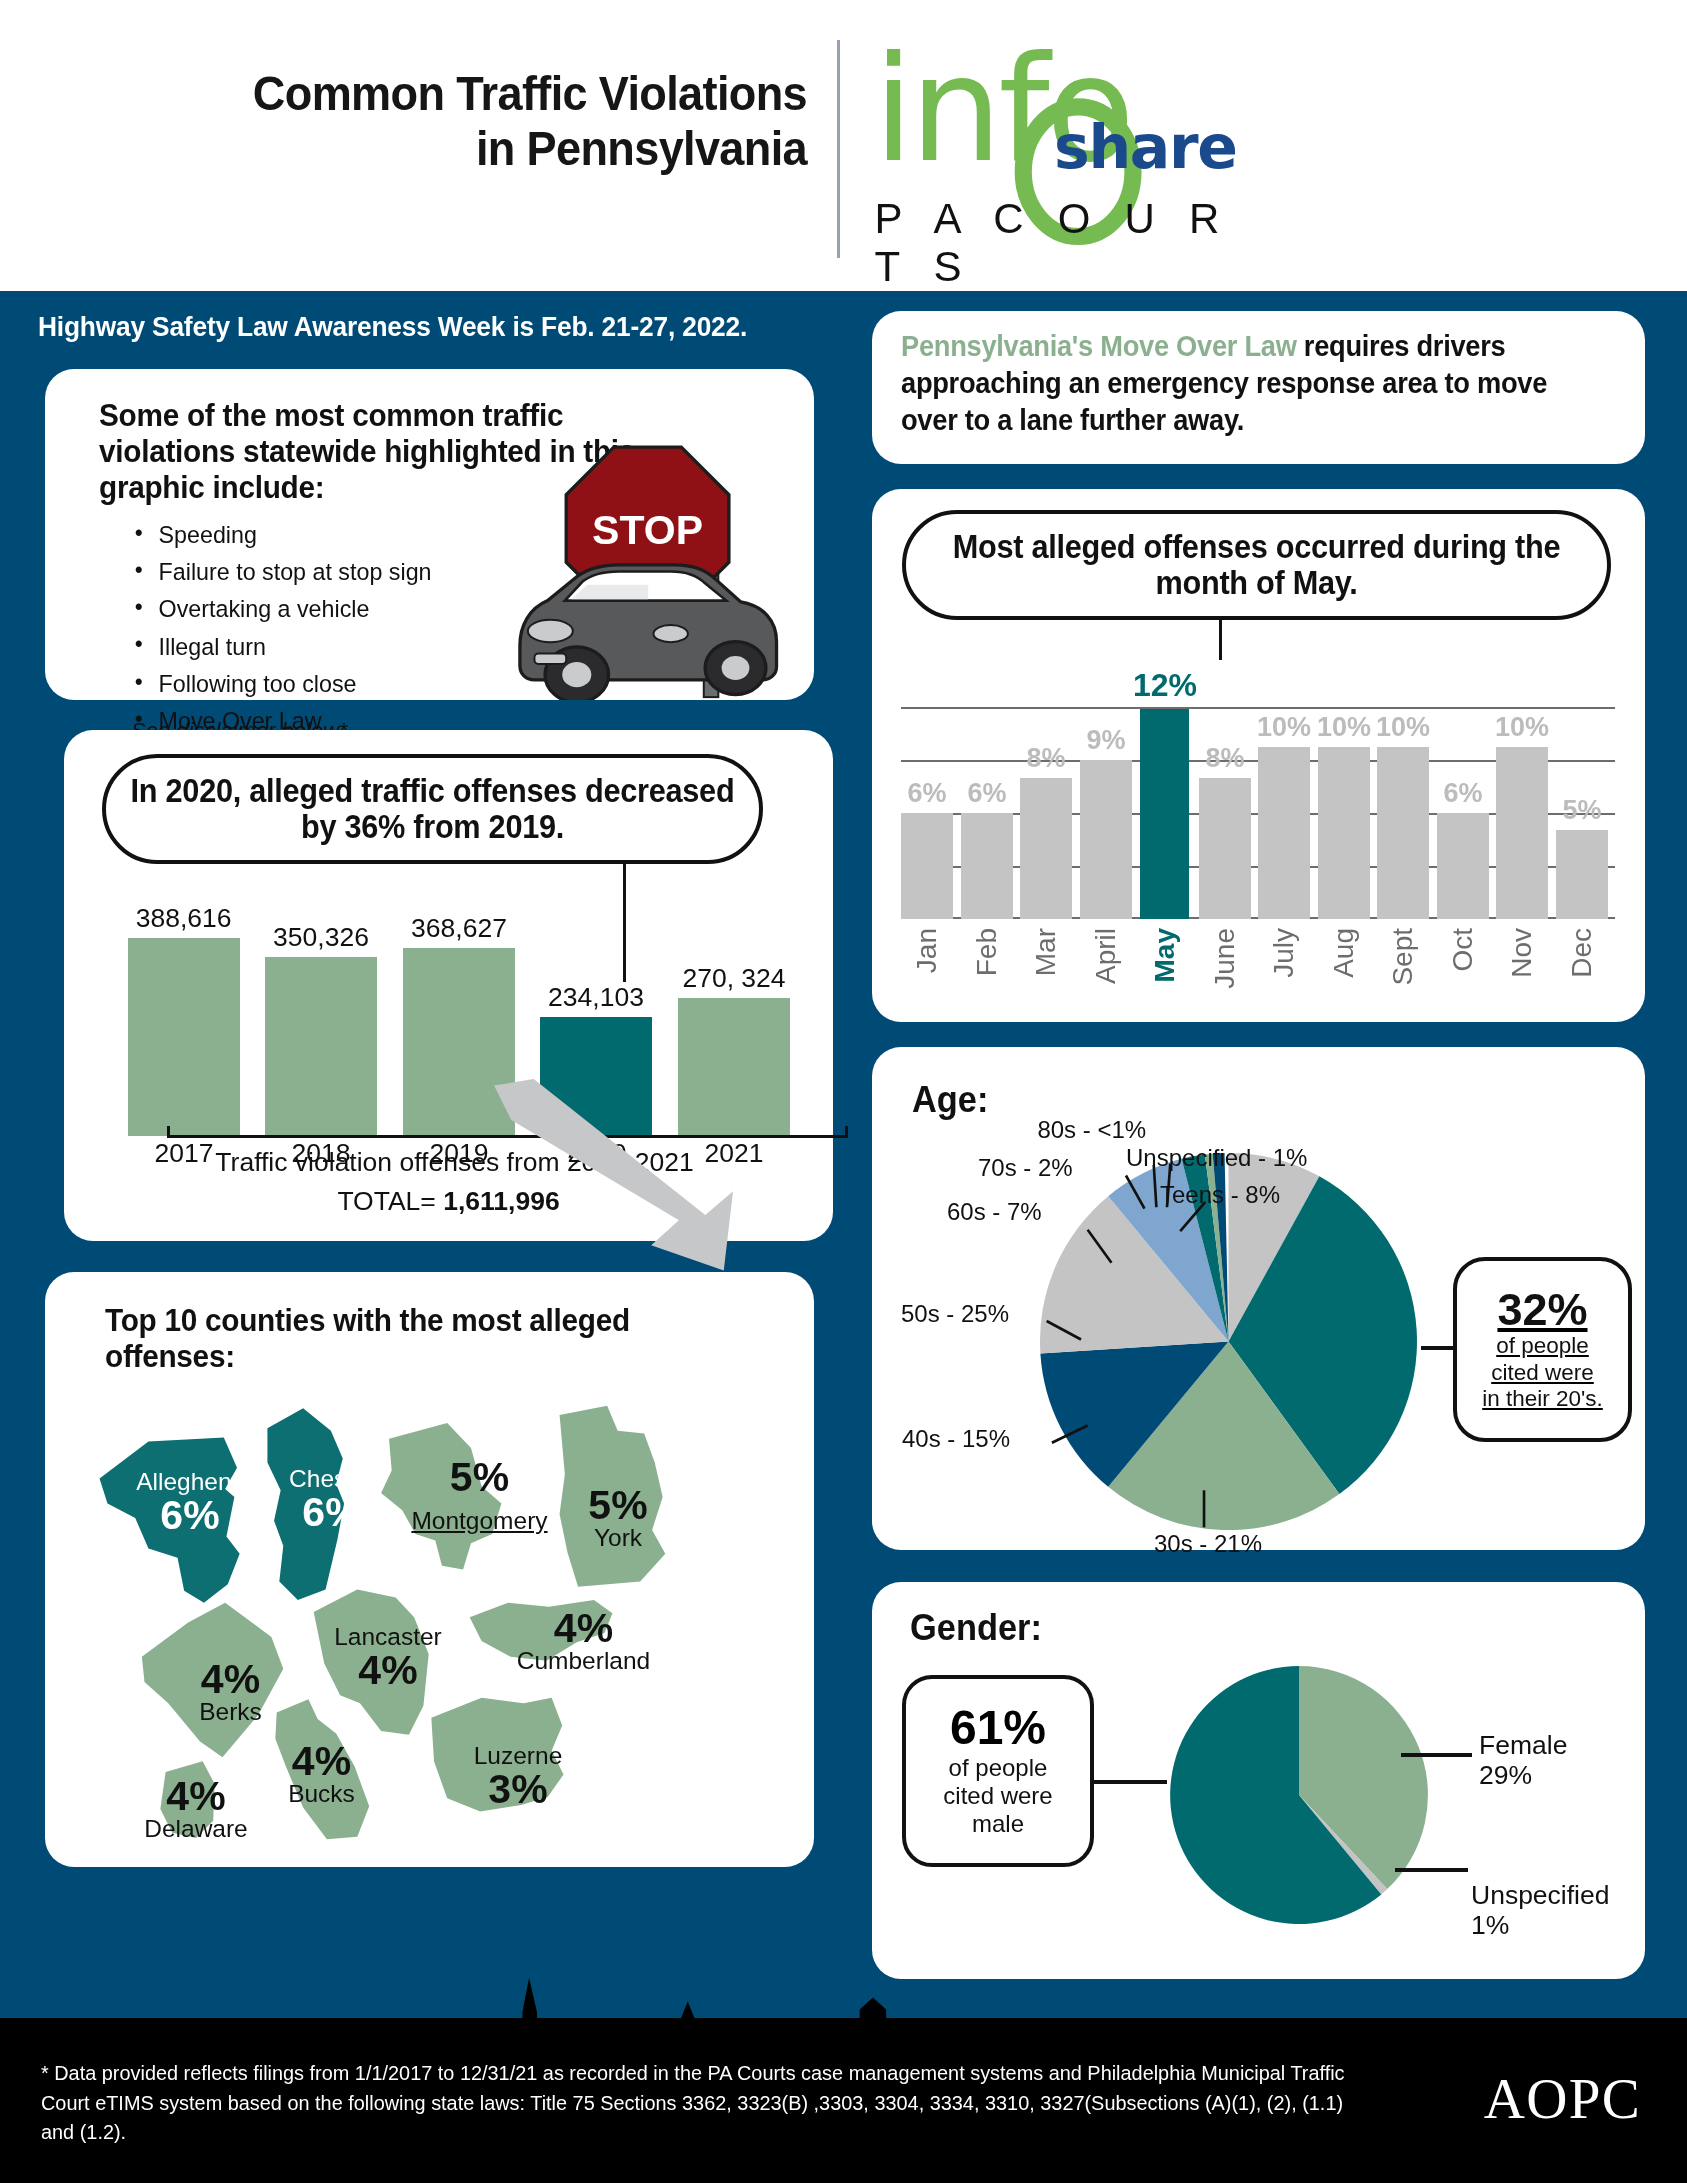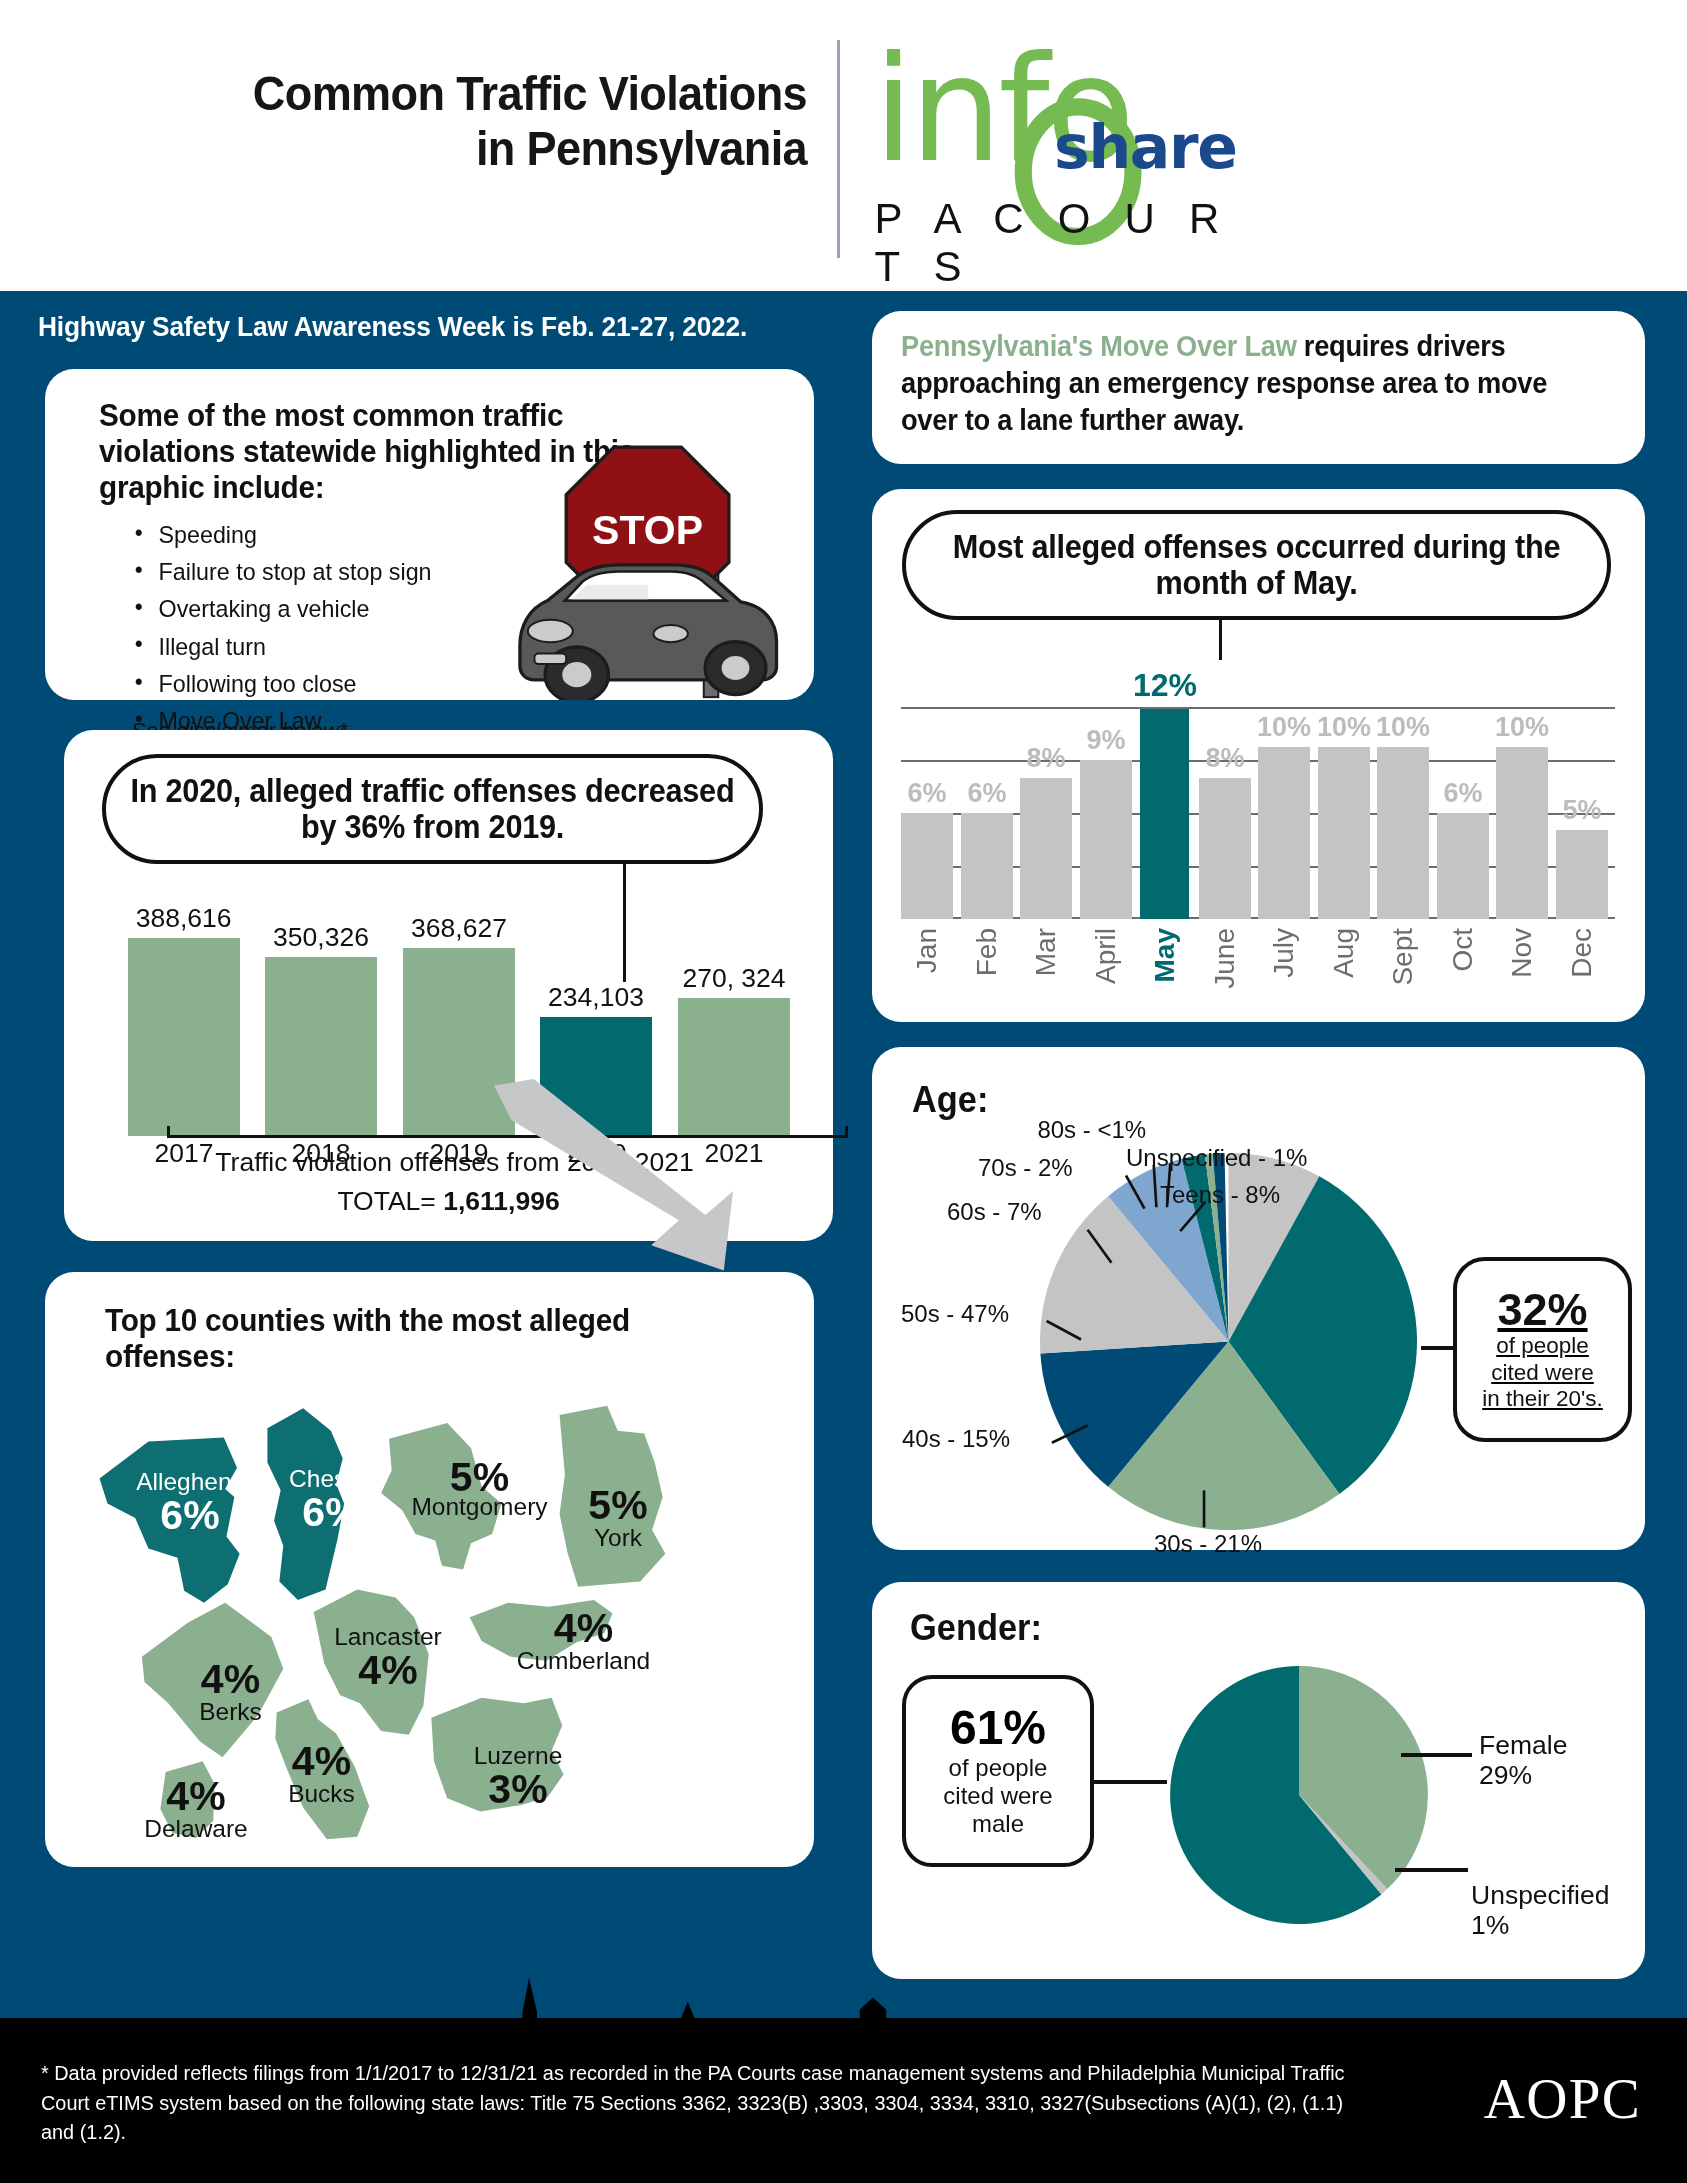--- a/index.html
+++ b/index.html
@@ -426,21 +426,21 @@
         <span class="county-pct big">6%</span>
       </div>
       <div class="county-label dark" style="left:181px; top:63px; width:132px;">
         <span class="county-name">Chester</span>
         <span class="county-pct big">6%</span>
       </div>
       <div class="county-label light" style="left:312px; top:53px; width:165px;">
         <span class="county-pct big">5%</span>
         <span class="county-name" style="visibility:hidden;">York</span>
       </div>
-      <div class="county-label light" style="left:312px; top:91px; width:165px;">
+      <div class="county-label light" style="left:312px; top:105px; width:165px;text-decoration:underline;">
         <span class="county-name">Montgomery</span>
       </div>
       <div class="county-label light" style="left:480px; top:81px; width:106px;">
         <span class="county-pct big">5%</span>
         <span class="county-name">York</span>
       </div>
       <div class="county-label light" style="left:86px; top:255px; width:119px;">
         <span class="county-pct big">4%</span>
         <span class="county-name">Berks</span>
       </div>
@@ -584,21 +584,21 @@
         <line x1="72" y1="116" x2="108" y2="166" stroke="#111" stroke-width="4"></line>
         <line x1="10" y1="254" x2="62" y2="282" stroke="#111" stroke-width="4"></line>
         <line x1="18" y1="438" x2="72" y2="412" stroke="#111" stroke-width="4"></line>
         <line x1="248" y1="566" x2="248" y2="510" stroke="#111" stroke-width="4"></line>
       </svg>
       <div class="pie-lbl" style="left:-2.6px;  top:-37px;">80s - &lt;1%</div>
       <div class="pie-lbl" style="left:86px; top:-9.3px;">Unspecified - 1%</div>
       <div class="pie-lbl" style="left:-62px; top:1.3px;">70s - 2%</div>
       <div class="pie-lbl" style="left:120px; top:28px;">Teens - 8%</div>
       <div class="pie-lbl" style="left:-93px;top:45px;">60s - 7%</div>
-      <div class="pie-lbl" style="left:-139px;top:147px;">50s - 47%</div>
+      <div class="pie-lbl" style="left:-139px;top:147px;">50s - 25%</div>
       <div class="pie-lbl" style="left:-138px;top:272px;">40s - 15%</div>
       <div class="pie-lbl" style="left:114px; top:377px;">30s - 21%</div>
     </div>
 
     <div id="age-callout-leader"></div>
     <div class="callout" id="age-callout">
       <span class="big">32%</span>
       <span class="sub">of people</span>
       <span class="sub">cited were</span>
       <span class="sub">in their 20's.</span>

